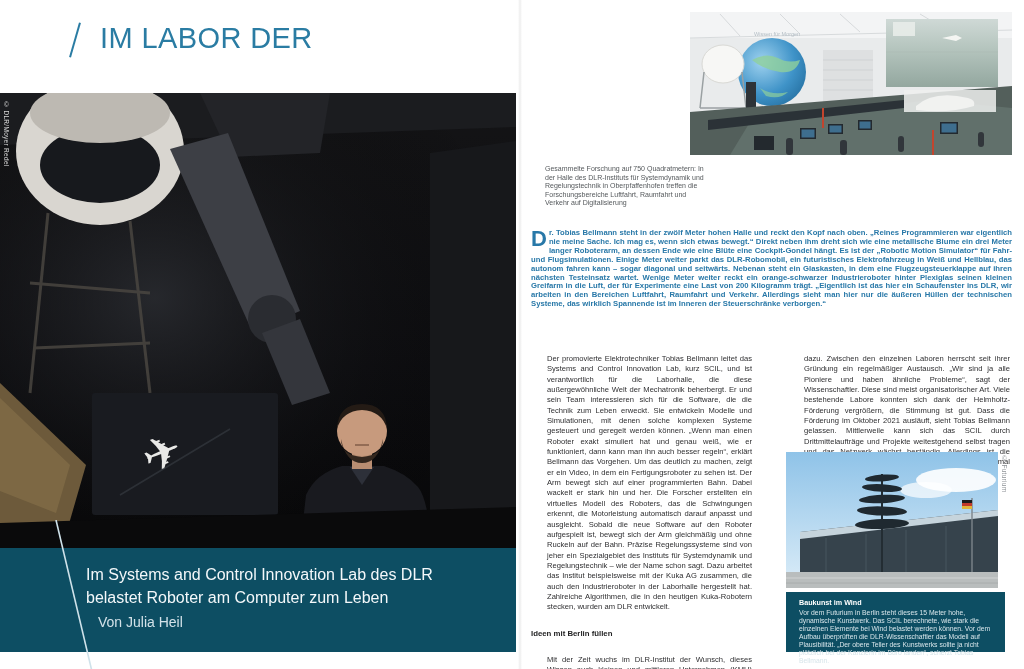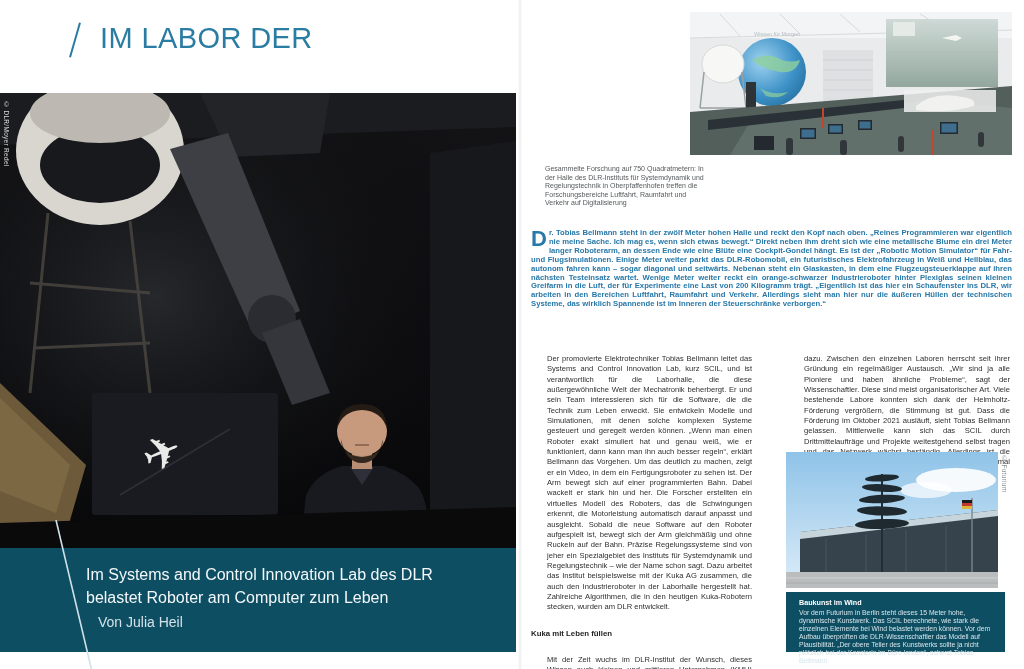--- a/index.html
+++ b/index.html
@@ -206,21 +206,21 @@
       <rect x="132" y="96" width="2" height="20" fill="#c2452e"></rect>
     </svg>
   </div>
 
   <p class="photo-caption">Gesammelte Forschung auf 750 Quadratmetern: In der Halle des DLR-Instituts für Systemdynamik und Regelungstechnik in Oberpfaffenhofen treffen die Forschungsbereiche Luftfahrt, Raumfahrt und Verkehr auf Digitalisierung</p>
 
   <p class="intro"><span class="dropcap">D</span><span>r. Tobias Bellmann steht in der zwölf Meter hohen Halle und reckt den Kopf nach oben. „Reines Programmieren war eigentlich nie meine Sache. Ich mag es, wenn sich etwas bewegt.“ Direkt neben ihm dreht sich wie eine metallische Blume ein drei Meter langer Roboterarm, an dessen Ende wie eine Blüte eine Cockpit-Gondel hängt. Es ist der „Robotic Motion Simulator“ für Fahr- und Flugsimulationen. Einige Meter weiter parkt das DLR-Robomobil, ein futuristisches Elektrofahrzeug in Weiß und Hellblau, das autonom fahren kann – sogar diagonal und seitwärts. Nebenan steht ein Glaskasten, in dem eine Flugzeugsteuerklappe auf ihren nächsten Testeinsatz wartet. Wenige Meter weiter reckt ein orange-schwarzer Industrieroboter hinter Plexiglas seinen kleinen Greifarm in die Luft, der für Experimente eine Last von 200 Kilogramm trägt. „Eigentlich ist das hier ein Schaufenster ins DLR, wir arbeiten in den Bereichen Luftfahrt, Raumfahrt und Verkehr. Allerdings sieht man hier nur die äußeren Hüllen der technischen Systeme, das wirklich Spannende ist im Inneren der Steuerschränke verborgen.“</span></p>
 
   <div class="col col1">
     <p>Der promovierte Elektrotechniker Tobias Bellmann leitet das Systems and Control Innovation Lab, kurz SCIL, und ist verantwortlich für die Laborhalle, die diese außergewöhnliche Welt der Mechatronik beherbergt. Er und sein Team interessieren sich für die Software, die die Technik zum Leben erweckt. Sie entwickeln Modelle und Simulationen, mit denen solche komplexen Systeme gesteuert und geregelt werden können. „Wenn man einen Roboter exakt simuliert hat und genau weiß, wie er funktioniert, dann kann man ihn auch besser regeln“, erklärt Bellmann das Vorgehen. Um das deutlich zu machen, zeigt er ein Video, in dem ein Fertigungsroboter zu sehen ist. Der Arm bewegt sich auf einer programmierten Bahn. Dabei wackelt er stark hin und her. Die Forscher erstellten ein virtuelles Modell des Roboters, das die Schwingungen erkennt, die Motorleistung automatisch darauf anpasst und ausgleicht. Sobald die neue Software auf den Roboter aufgespielt ist, bewegt sich der Arm gleichmäßig und ohne Ruckeln auf der Bahn. Präzise Regelungssysteme sind von jeher ein Spezialgebiet des Instituts für Systemdynamik und Regelungstechnik – wie der Name schon sagt. Dazu arbeitet das Institut beispielsweise mit der Kuka AG zusammen, die auch den Industrieroboter in der Laborhalle hergestellt hat. Zahlreiche Algorithmen, die in den heutigen Kuka-Robotern stecken, wurden am DLR entwickelt.</p>
-    <h3>Kuka mit Leben füllen</h3>
+    <h3>Ideen mit Berlin füllen</h3>
     <p>Mit der Zeit wuchs im DLR-Institut der Wunsch, dieses Wissen auch kleinen und mittleren Unternehmen (KMU) zugänglich zu machen. „Ich war gerade fertig mit meiner Doktorarbeit, der Umzug in diese Halle war abgeschlossen, da kam die Ausschreibung der Helmholtz-Gemeinschaft Deutscher Großforschungseinrichtungen zum Aufbau der Science Innovation Labs“, erzählt der Projektleiter und ergänzt: „Das war für uns die ideale Möglichkeit, um das neue Labor auch mit externem Leben zu füllen.“ Ziel der Helmholtz Innovation Labs ist es, dass Industrie- und Wissenschaftspartner gemeinsam an neuen Technologien und Ideen forschen. Mit sechs anderen Laboren aus unterschiedlichen Forschungseinrichtungen wurde das SCIL 2016 für die erste Kohorte der Innovationslabore ausgewählt. 2019 kamen noch einmal neun weitere</p>
   </div>
 
   <div class="col col2">
     <p>dazu. Zwischen den einzelnen Laboren herrscht seit ihrer Gründung ein regelmäßiger Austausch. „Wir sind ja alle Pioniere und haben ähnliche Probleme“, sagt der Wissenschaftler. Diese sind meist organisatorischer Art. Viele bestehende Labore konnten sich dank der Helmholtz-Förderung vergrößern, die Stimmung ist gut. Dass die Förderung im Oktober 2021 ausläuft, sieht Tobias Bellmann gelassen. Mittlerweile kann sich das SCIL durch Drittmittelaufträge und Projekte weitestgehend selbst tragen und das Netzwerk wächst beständig. Allerdings ist die Akquise der schwierigste Teil. Hätten sich die Firmen einmal entschlossen, mit</p>
   </div>
 
   <div class="futurium-photo">
     <svg width="212" height="136" viewBox="0 0 212 136">
       <defs>

